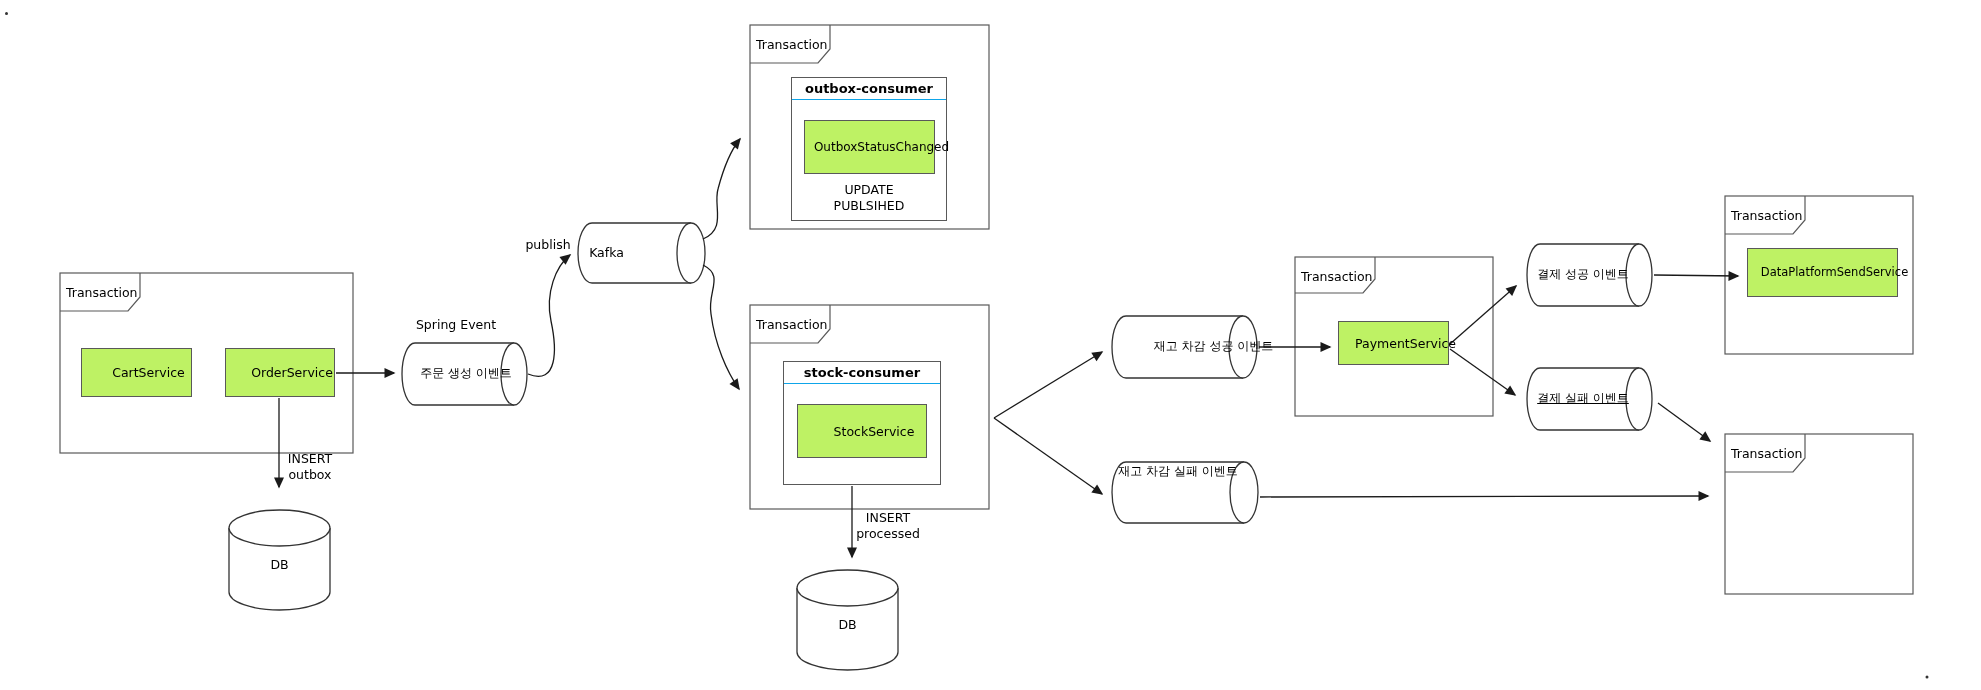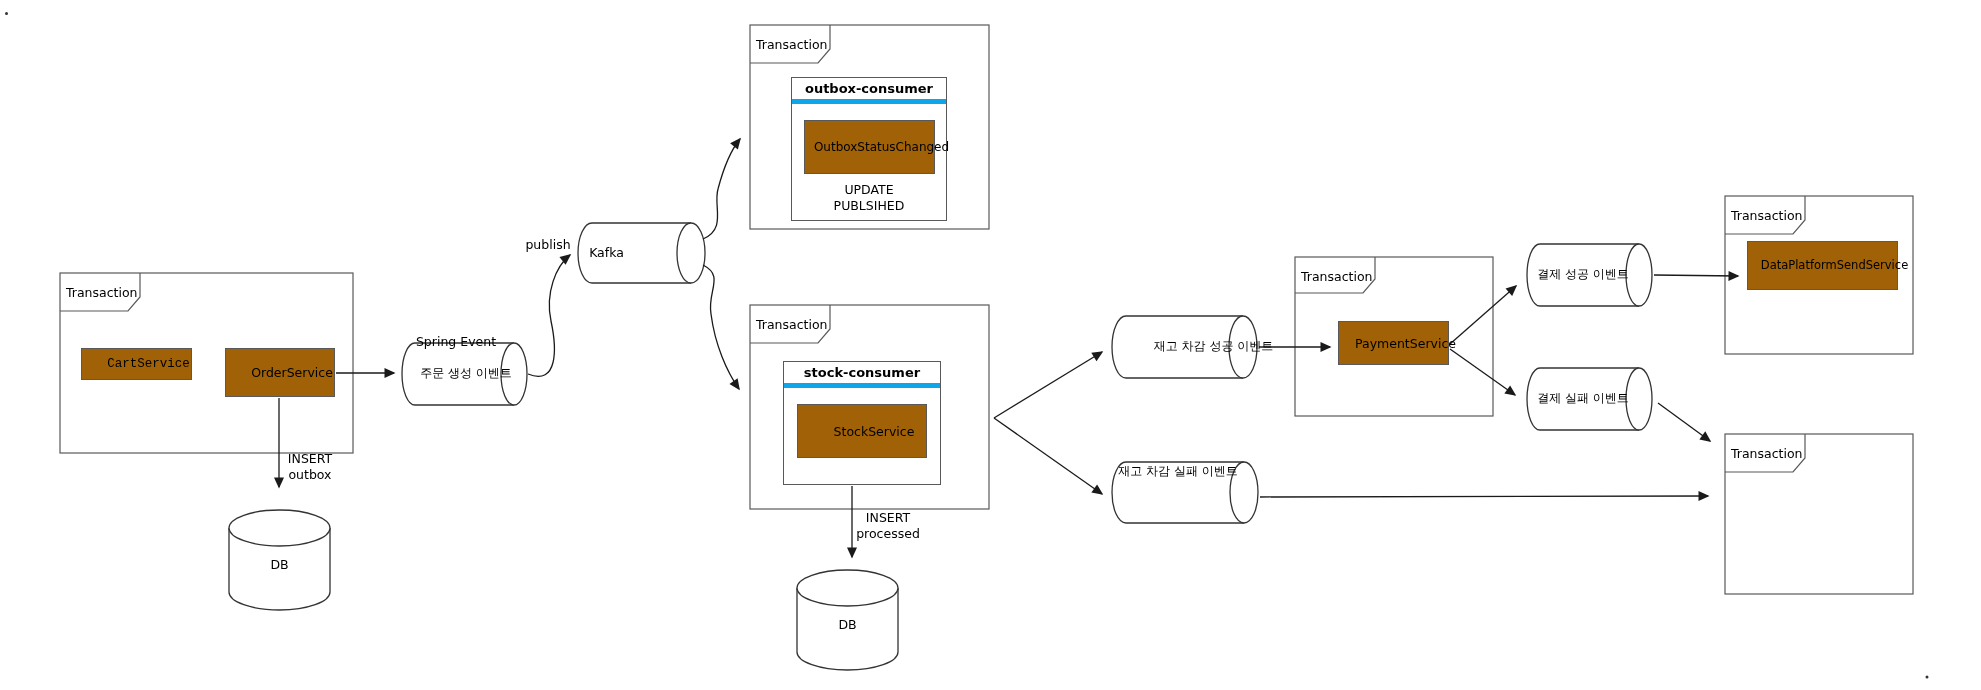--- a/index.html
+++ b/index.html
@@ -7,31 +7,31 @@
     position:relative; width:1981px; height:690px; background:#ffffff;
     font-family:"DejaVu Sans","Liberation Sans",sans-serif; color:#000;
     overflow:hidden;
   }
   #wires { position:absolute; left:0; top:0; width:1981px; height:690px; }
   .lbl {
     position:absolute; display:flex; align-items:center; justify-content:center;
     text-align:center; white-space:pre-line; font-size:12.5px; line-height:1.3;
   }
   .box {
-    position:absolute; border:1px solid #595959; background:#a16207; box-sizing:border-box;
+    position:absolute; border:1px solid #595959; background:#bef264; box-sizing:border-box;
     display:flex; align-items:center; justify-content:center;
     font-size:12.5px; text-align:left; line-height:1.2;padding-left:24px;
   }
   .frame-label {
     position:absolute; font-size:12.5px; display:flex; align-items:center;
     width:72px; height:17px;
   }
   .consumer { position:absolute; border:1px solid #595959; background:#fff; box-sizing:border-box; }
   .consumer-hdr {
-    height:21px; border-bottom:5px solid #0ea5e9; font-weight:bold; font-size:13px;
+    height:21px; border-bottom:1px solid #0ea5e9; font-weight:bold; font-size:13px;
     display:flex; align-items:center; justify-content:center;
   }
   .small { font-size:12px; }
   .tiny { font-size:11.5px; }
 </style>
 </head>
 <body>
 
 <div id="canvas">
 
@@ -128,45 +128,45 @@
     <circle cx="1927" cy="677" r="1.5" fill="#333"></circle>
   </svg>
 
   <div class="frame-label" style="left:66px; top:284px;">Transaction</div>
   <div class="frame-label" style="left:756px; top:36px;">Transaction</div>
   <div class="frame-label" style="left:756px; top:316px;">Transaction</div>
   <div class="frame-label" style="left:1301px; top:268px;">Transaction</div>
   <div class="frame-label" style="left:1731px; top:207px;">Transaction</div>
   <div class="frame-label" style="left:1731px; top:445px;">Transaction</div>
 
-  <div class="box" style="left:81px; top:348px; width:111px; height:32px;font-family:Liberation Mono, monospace;">CartService</div>
+  <div class="box" style="left:81px; top:348px; width:111px; height:49px;">CartService</div>
   <div class="box" style="left:225px; top:348px; width:110px; height:49px;">OrderService</div>
   <div class="box" style="left:1338px; top:321px; width:111px; height:44px;">PaymentService</div>
-  <div class="box tiny" style="left:1747px; top:241px; width:151px; height:49px;">DataPlatformSendService</div>
+  <div class="box tiny" style="left:1747px; top:248px; width:151px; height:49px;">DataPlatformSendService</div>
 
   <div class="consumer" style="left:791px; top:77px; width:156px; height:144px;">
     <div class="consumer-hdr">outbox-consumer</div>
   </div>
   <div class="box small" style="left:804px; top:120px; width:131px; height:54px;">OutboxStatusChanged</div>
   <div class="lbl" style="left:799px; top:181px; width:140px; height:34px;">UPDATE
 PUBLSIHED</div>
 
   <div class="consumer" style="left:783px; top:361px; width:158px; height:124px;">
     <div class="consumer-hdr">stock-consumer</div>
   </div>
   <div class="box" style="left:797px; top:404px; width:130px; height:54px;">StockService</div>
 
-  <div class="lbl" style="left:396px; top:334px; width:120px; height:17px;">Spring Event</div>
+  <div class="lbl" style="left:396px; top:317px; width:120px; height:17px;">Spring Event</div>
   <div class="lbl" style="left:510px; top:237px; width:76px; height:17px;">publish</div>
   <div class="lbl" style="left:550px; top:239px; width:113px; height:28px;">Kafka</div>
   <div class="lbl small" style="left:402px; top:360px; width:112px; height:28px;margin-left:8px;">주문 생성 이벤트</div>
   <div class="lbl" style="left:229px; top:551px; width:101px; height:28px;">DB</div>
   <div class="lbl" style="left:797px; top:611px; width:101px; height:28px;">DB</div>
   <div class="lbl" style="left:268px; top:449px; width:84px; height:36px;">INSERT
 outbox</div>
   <div class="lbl" style="left:845px; top:508px; width:86px; height:36px;">INSERT
 processed</div>
   <div class="lbl small" style="left:1148px; top:333px; width:131px; height:28px;">재고 차감 성공 이벤트</div>
   <div class="lbl small" style="left:1112px; top:458px; width:132px; height:28px;">재고 차감 실패 이벤트</div>
   <div class="lbl small" style="left:1527px; top:261px; width:112px; height:28px;">결제 성공 이벤트</div>
-  <div class="lbl small" style="left:1527px; top:385px; width:112px; height:28px;">결제 실패 이벤트</div>
+  <div class="lbl small" style="left:1527px; top:385px; width:112px; height:28px;text-decoration:underline;">결제 실패 이벤트</div>
 
 </div>
 
 </body></html>

